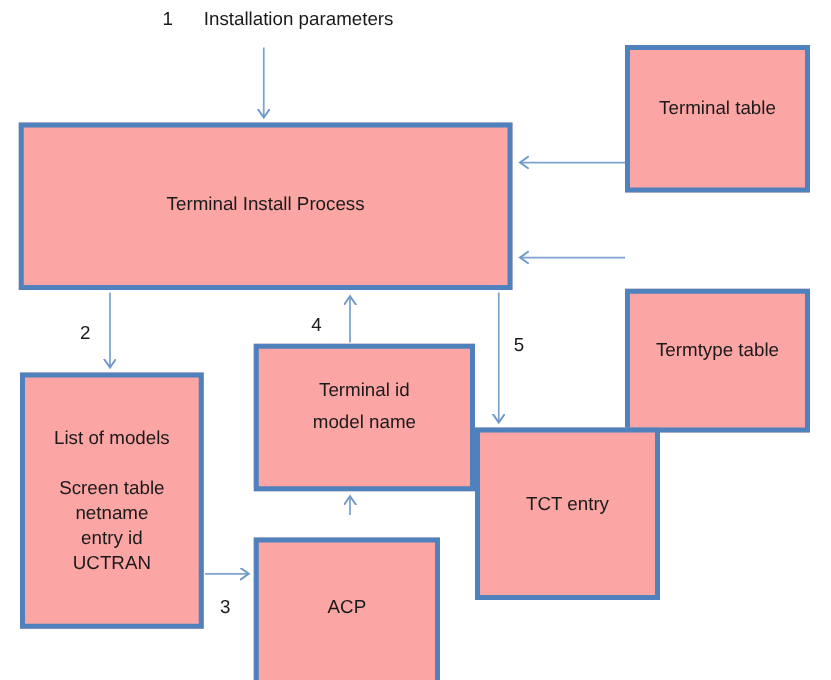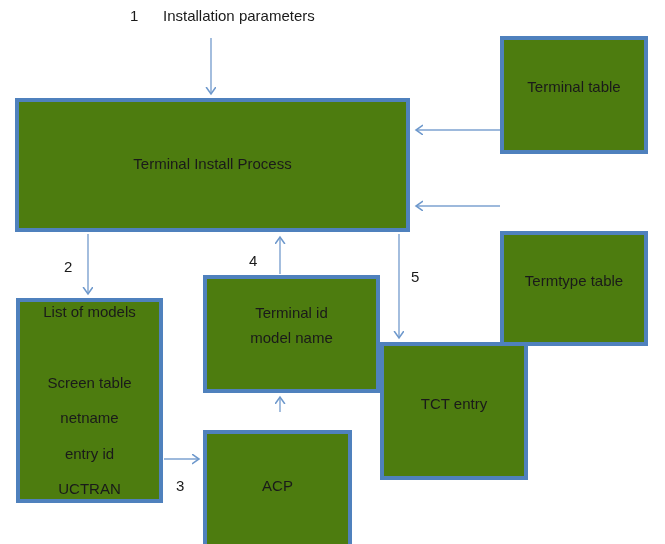--- a/index.html
+++ b/index.html
@@ -13,33 +13,33 @@
     height: 544px;
     background: #ffffff;
     font-family: "Liberation Sans", sans-serif;
     color: #1a1a1a;
     overflow: hidden;
   }
   .box {
     position: absolute;
     box-sizing: border-box;
     border: 4px solid #4f81bd;
-    background: #4d7c0f;
+    background: #fca5a5;
     display: flex;
     flex-direction: column;
     align-items: center;
     justify-content: center;
     text-align: center;
     font-size: 15px;
     line-height: 20px;
   }
   .box-process       { left: 15px;  top: 98px;  width: 395px; height: 134px; padding-bottom: 3px; }
   .box-terminal-table{ left: 500px; top: 36px;  width: 148px; height: 118px; padding-bottom: 16px; }
   .box-termtype-table{ left: 500px; top: 183px; width: 148px; height: 115px; padding-bottom: 15px; margin-top: 48px; }
-  .box-list-models   { left: 16px;  top: 298px; width: 147px; height: 205px; justify-content: space-between; }
+  .box-list-models   { left: 16px;  top: 298px; width: 147px; height: 205px; }
   .box-terminal-id   { left: 203px; top: 275px; width: 177px; height: 118px; padding-bottom: 19px; line-height: 25px; }
   .box-acp           { left: 203px; top: 430px; width: 149px; height: 119px; padding-bottom: 7px; }
   .box-tct           { left: 380px; top: 342px; width: 148px; height: 138px; padding-bottom: 14px; }
   .box-line { min-height: 20px; }
   .flow-label {
     position: absolute;
     font-size: 15px;
     white-space: nowrap;
   }
   .label-step1 { left: 130px; top: 7px; display: flex; }

